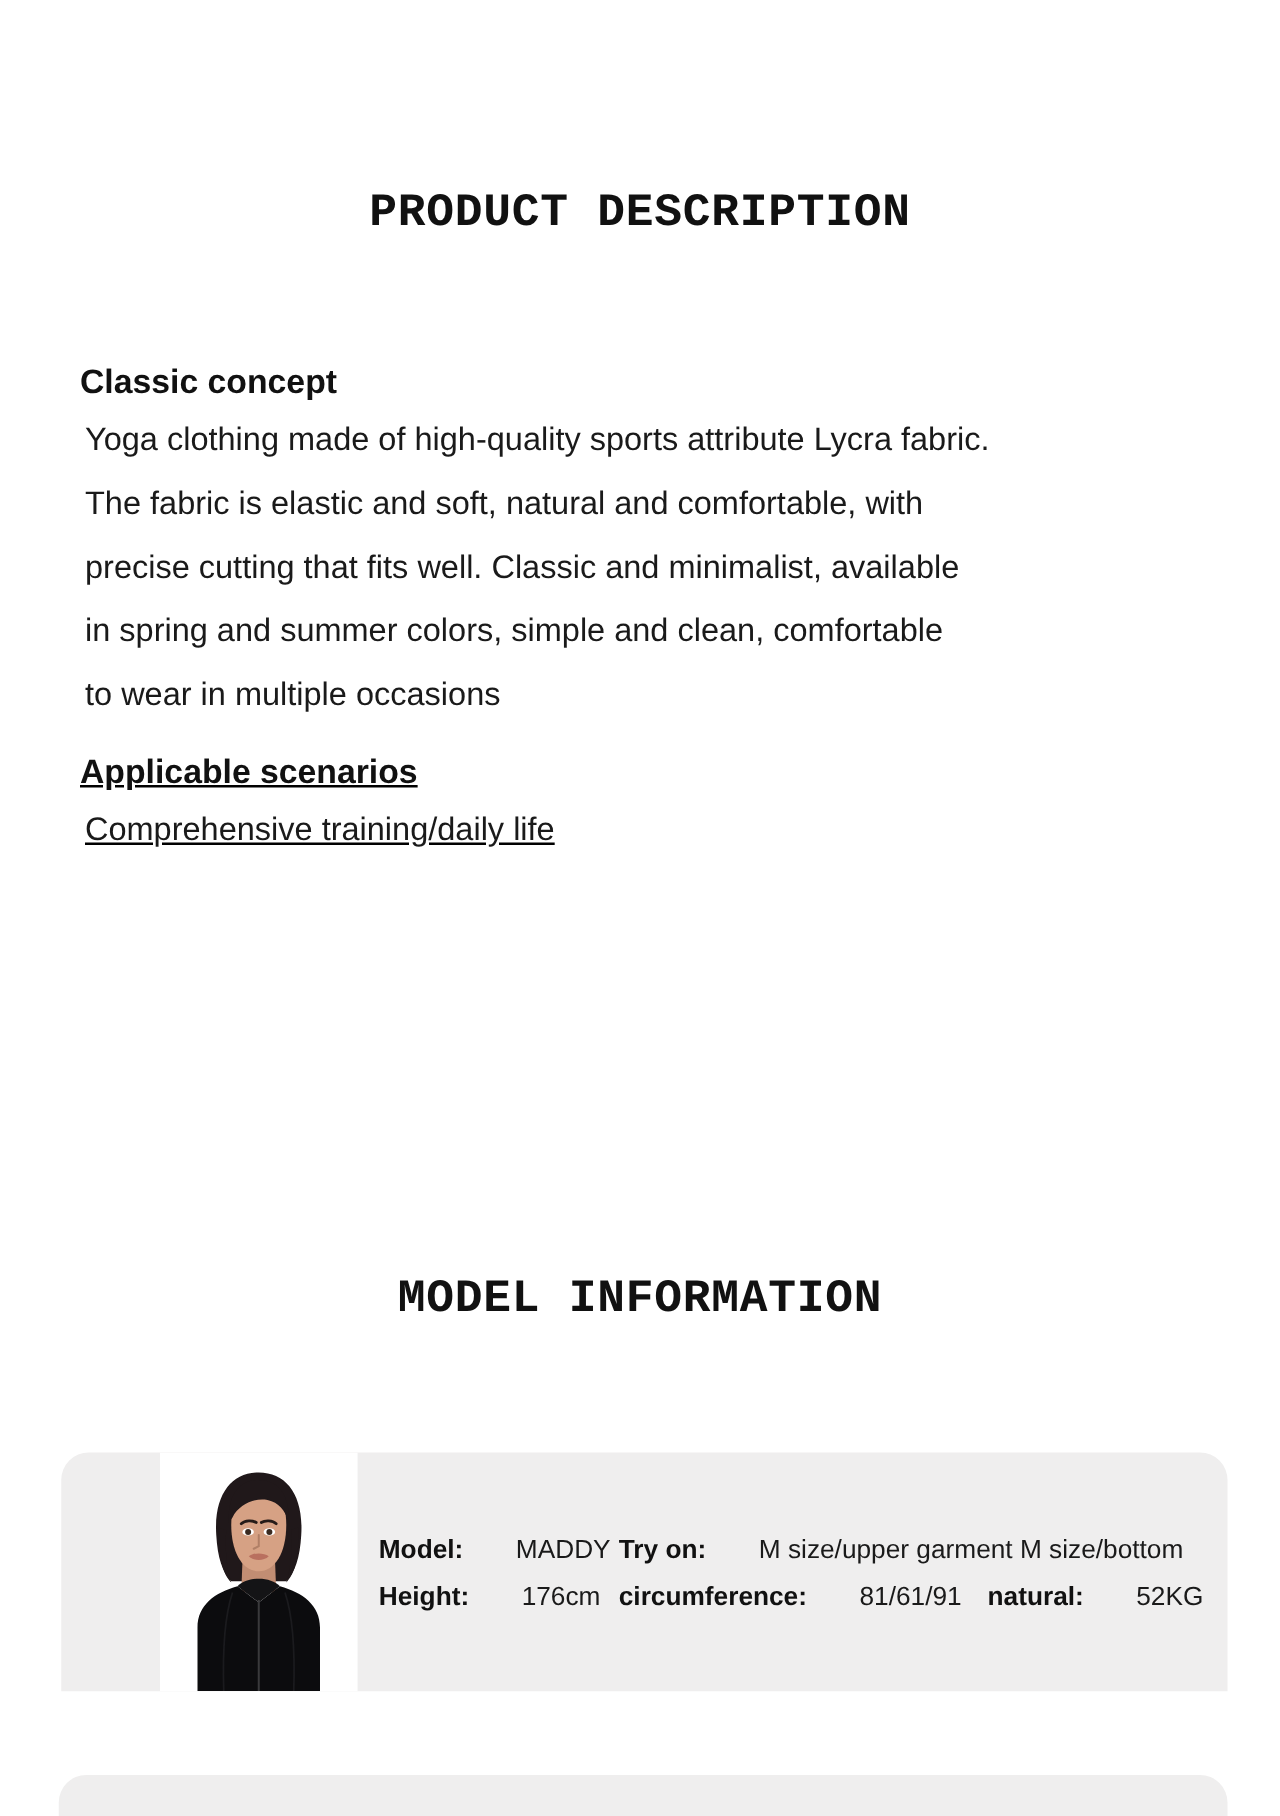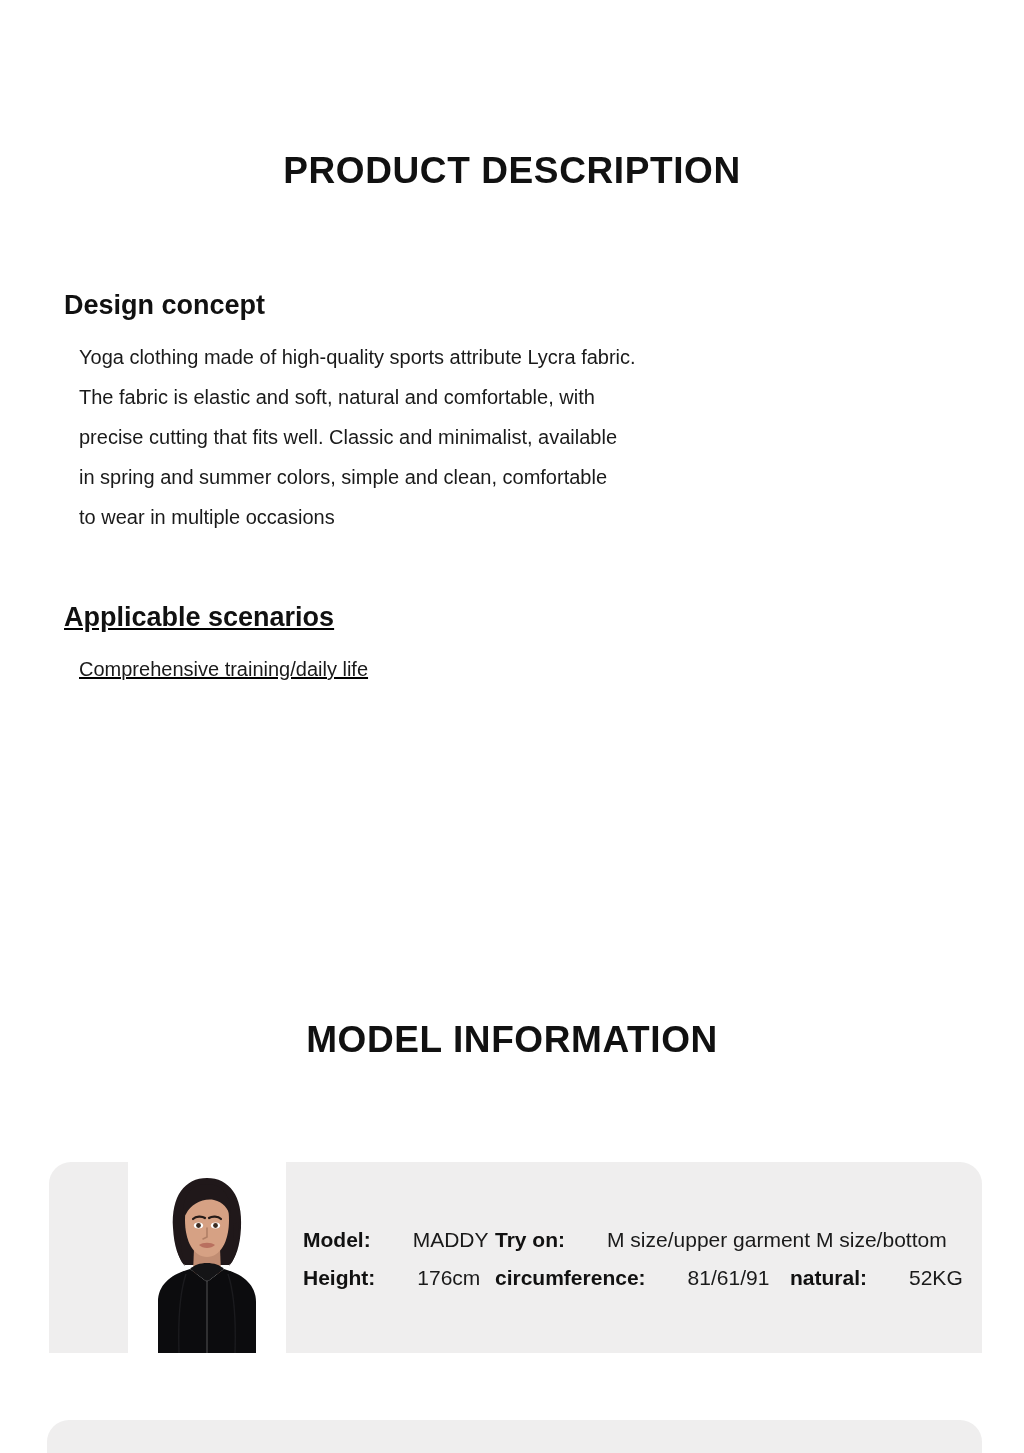--- a/index.html
+++ b/index.html
@@ -26,42 +26,43 @@
   
   .section-title {
     position: absolute;
     left: 0;
     width: 1024px;
     text-align: center;
     font-weight: bold;
     font-size: 37px;
     letter-spacing: 0.6px;
     color: #111111;
+    font-family: Liberation Mono, monospace;
   }
   #product-description-title { top: 150px; }
   #model-information-title  { top: 1019px; }
 
   
   .block {
     position: absolute;
     left: 64px;
     width: 940px;
   }
   .block-heading {
     font-weight: bold;
     font-size: 27px;
     line-height: 34px;
     color: #111111;
     margin: 0 0 4px 0;
   }
   .block-body {
-    font-size: 20px;
-    line-height: 40px;
+    font-size: 26px;
+    line-height: 51px;
     color: #1a1a1a;
-    margin: 15px;
+    margin: 4px;
     white-space: pre-line;
   }
 
   #design-concept-block      { top: 288px; }
   #applicable-scenarios-block{ top: 600px; text-decoration: underline; }
   #pattern-description-block { top: 748px; }
 
   
   .model-card {
     position: absolute;
@@ -121,21 +122,21 @@
   }
 </style>
 </head>
 <body>
 
 <div class="page">
 
   <div class="section-title" id="product-description-title">PRODUCT DESCRIPTION</div>
 
   <div class="block" id="design-concept-block">
-    <div class="block-heading">Design concept</div>
+    <div class="block-heading">Classic concept</div>
     <div class="block-body">Yoga clothing made of high-quality sports attribute Lycra fabric.
 The fabric is elastic and soft, natural and comfortable, with
 precise cutting that fits well. Classic and minimalist, available
 in spring and summer colors, simple and clean, comfortable
 to wear in multiple occasions</div>
   </div>
 
   <div class="block" id="applicable-scenarios-block">
     <div class="block-heading">Applicable scenarios</div>
     <div class="block-body">Comprehensive training/daily life</div>

